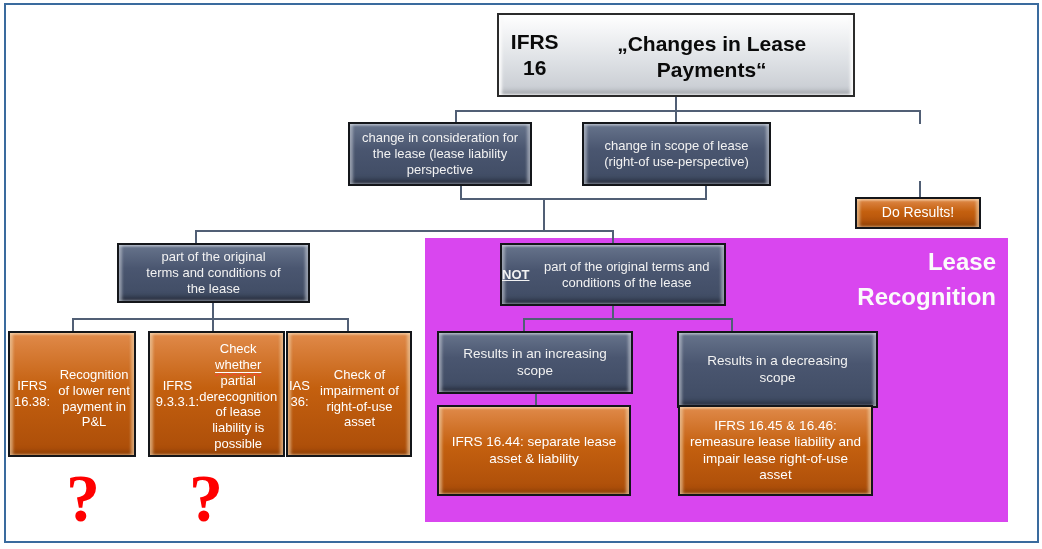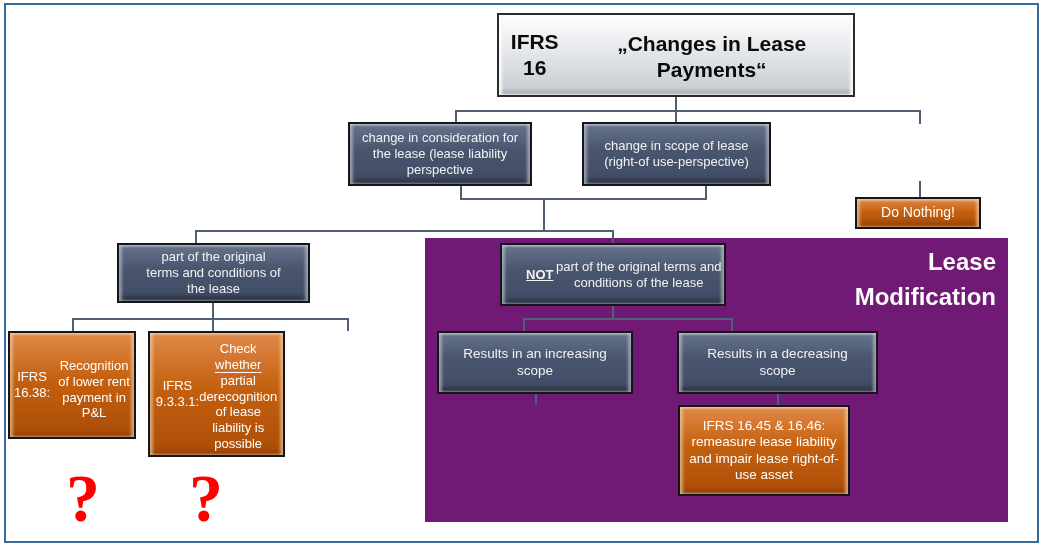--- a/index.html
+++ b/index.html
@@ -3,21 +3,21 @@
 <meta charset="utf-8">
 <style>
   html,body{margin:0;padding:0;background:#fff;}
   .stage{
     position:relative;width:1042px;height:549px;background:#ffffff;
     font-family:"Liberation Sans","DejaVu Sans",sans-serif;overflow:hidden;
   }
   .frame{position:absolute;left:4px;top:3px;width:1031px;height:536px;
     border:2px solid #3a6b9e;z-index:0;}
   .panel{position:absolute;left:425px;top:238px;width:583px;height:284px;
-    background:#701a75;z-index:1;}
+    background:#d946ef;z-index:1;}
   .panel-label{position:absolute;top:6px;right:12px;text-align:right;
     color:#fbfbfb;font-weight:bold;font-size:24px;line-height:35px;}
   .conn{position:absolute;background:#515f75;z-index:2;}
   .node{position:absolute;display:flex;align-items:center;
     justify-content:center;text-align:center;box-sizing:border-box;z-index:3;
     line-height:1.22;}
   .nd{ 
     background:linear-gradient(180deg,#67748c 0%,#4a5670 42%,#3f4b63 100%);
     border:2px solid #14161a;color:#f2f2f2;
     box-shadow:inset 3px 0 3px rgba(230,235,245,.5),
@@ -56,21 +56,21 @@
 </style>
 </head>
 <body>
 
 <div class="stage">
   <div class="frame"></div>
 
   <div class="panel">
     <div class="panel-label">
       <div>Lease</div>
-      <div>Modification</div>
+      <div>Recognition</div>
     </div>
   </div>
 
   <div class="conn" style="left:675px;top:97px;width:2px;height:14px;"></div>
   <div class="conn" style="left:455px;top:110px;width:466px;height:2px;"></div>
   <div class="conn" style="left:455px;top:110px;width:2px;height:12px;"></div>
   <div class="conn" style="left:675px;top:110px;width:2px;height:12px;"></div>
   <div class="conn" style="left:919px;top:110px;width:2px;height:14px;"></div>
   <div class="conn" style="left:919px;top:181px;width:2px;height:16px;"></div>
   <div class="conn" style="left:460px;top:186px;width:2px;height:12px;"></div>
@@ -96,47 +96,54 @@
     <div class="title-line2">„Changes in Lease Payments“</div>
   </div>
 
   <div class="node nd f13" style="left:348px;top:122px;width:184px;height:64px;padding:0 2px;">
     <span>change in consideration for the lease (lease liability perspective</span>
   </div>
   <div class="node nd f13" style="left:582px;top:122px;width:189px;height:64px;padding:0 2px;">
     <span>change in scope of lease (right-of use-perspective)</span>
   </div>
   <div class="node no f14" style="left:855px;top:197px;width:126px;height:32px;">
-    <span>Do Nothing!</span>
+    <span>Do Results!</span>
   </div>
 
   <div class="node nd f13" style="left:117px;top:243px;width:193px;height:60px;padding:0 26px;">
     <span>part of the original terms and conditions of the lease</span>
   </div>
 
-  <div class="node no f13" style="left:8px;top:331px;width:128px;height:108px;padding:16px 4px;gap:8px;">
+  <div class="node no f13" style="left:8px;top:331px;width:128px;height:126px;padding:16px 4px;gap:8px;">
     <div class="box-title">IFRS 16.38:</div>
     <div class="gap8">Recognition of lower rent payment in P&amp;L</div>
   </div>
   <div class="node no f13" style="left:148px;top:331px;width:137px;height:126px;padding:0 20px;">
     <div class="box-title">IFRS 9.3.3.1:</div>
     <div class="gap5"><span>Check </span><span class="u-wavy"><span class="u-solid">whether</span></span><span> partial derecognition of lease liability is possible</span></div>
   </div>
+  <div class="node no f13" style="left:286px;top:331px;width:126px;height:126px;padding:0 1px;">
+    <div class="box-title">IAS 36:</div>
+    <div class="gap8">Check of impairment of right-of-use asset</div>
+  </div>
 
   <div class="qmark" style="left:66px;top:464px;">?</div>
   <div class="qmark" style="left:189px;top:464px;">?</div>
 
-  <div class="node nd f13" style="left:500px;top:243px;width:226px;height:63px;padding-left:24px;">
+  <div class="node nd f13" style="left:500px;top:243px;width:226px;height:63px;">
     <div class="not-line">NOT</div>
     <div>part of the original terms and conditions of the lease</div>
   </div>
 
   <div class="node nd f135" style="left:437px;top:331px;width:196px;height:63px;padding:4px 10px;">
     <span>Results in an increasing scope</span>
   </div>
-  <div class="node nd f135" style="left:677px;top:331px;width:201px;height:63px;padding:0 22px;">
+  <div class="node nd f135" style="left:677px;top:331px;width:201px;height:77px;padding:0 22px;">
     <span>Results in a decreasing scope</span>
   </div>
 
-  <div class="node no f135" style="left:678px;top:405px;width:172px;height:91px;padding:18px 8px;">
+  <div class="node no f135" style="left:437px;top:405px;width:194px;height:91px;padding:0 3px;">
+    <span>IFRS 16.44: separate lease asset &amp; liability</span>
+  </div>
+  <div class="node no f135" style="left:678px;top:405px;width:195px;height:91px;padding:18px 8px;">
     <span>IFRS 16.45 &amp; 16.46: remeasure lease liability and impair lease right-of-use asset</span>
   </div>
 </div>
 
 </body></html>

